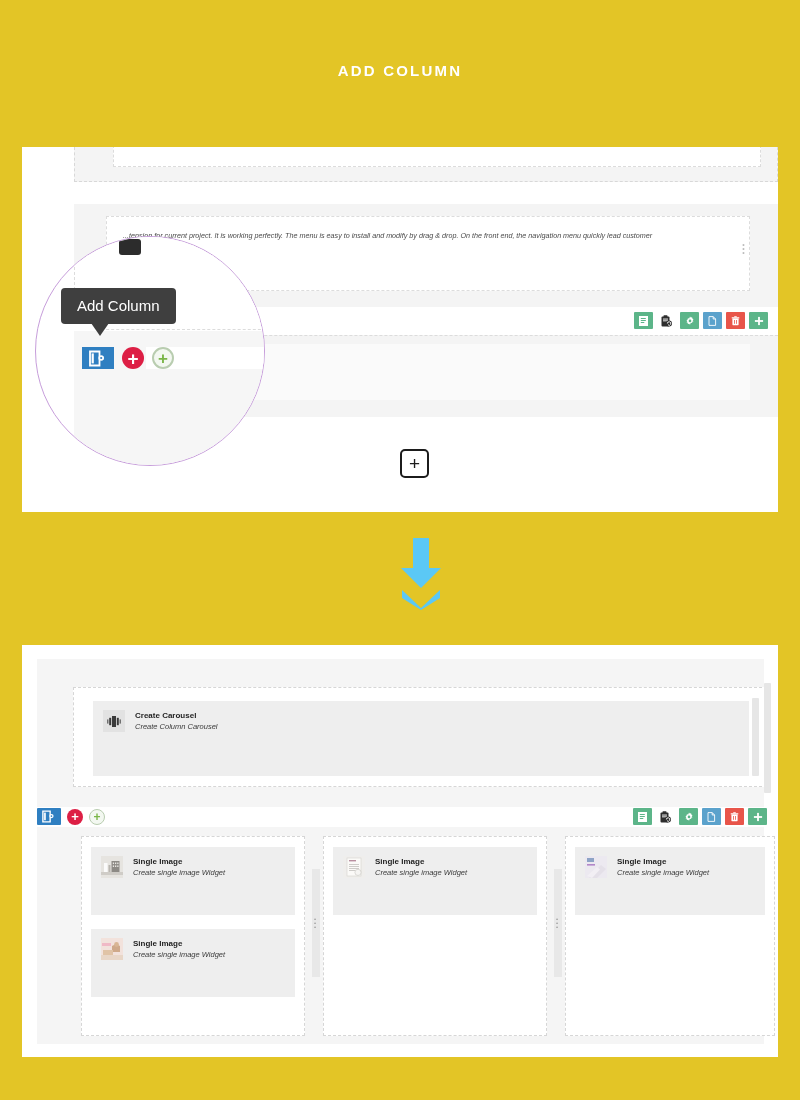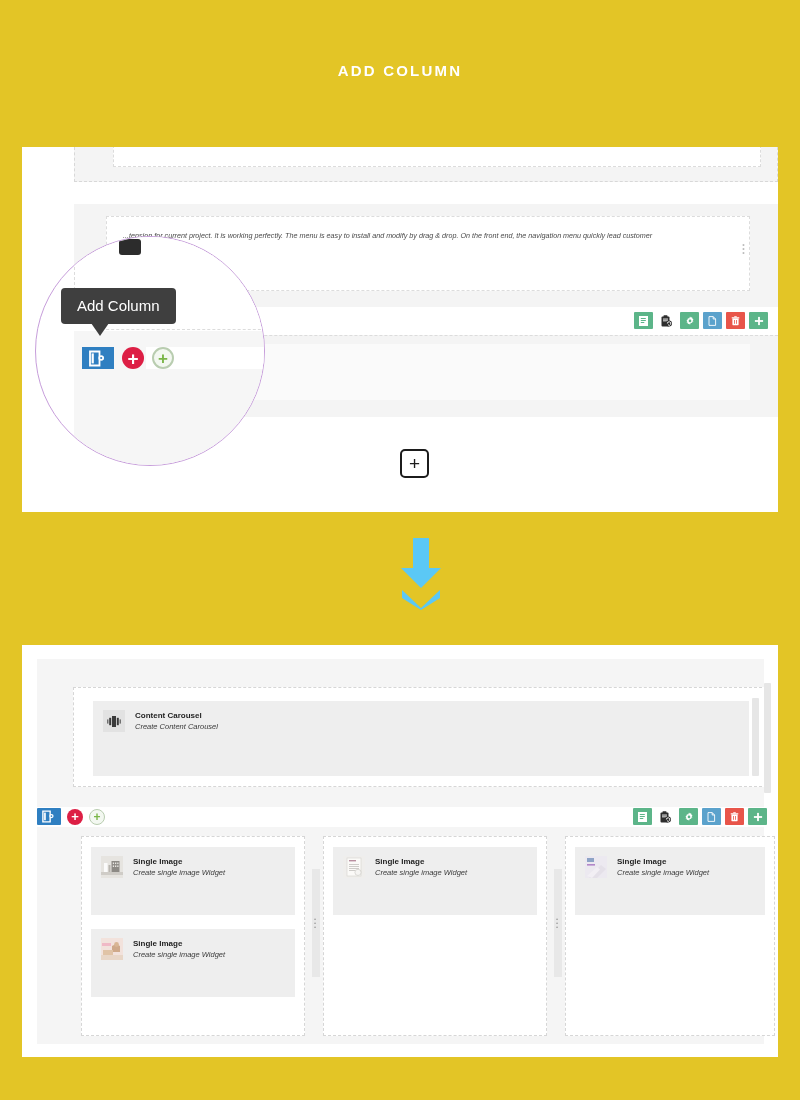--- a/index.html
+++ b/index.html
@@ -377,22 +377,22 @@
           <div class="widget-thumb">
             <svg width="14" height="13" viewBox="0 0 14 13">
               <rect x="5" y="1" width="4" height="11" fill="#3a3a3a"></rect>
               <rect x="2.2" y="2.8" width="2" height="7.4" fill="#3a3a3a"></rect>
               <rect x="9.8" y="2.8" width="2" height="7.4" fill="#3a3a3a"></rect>
               <rect x="0.2" y="4.4" width="1.2" height="4.2" fill="#555"></rect>
               <rect x="12.6" y="4.4" width="1.2" height="4.2" fill="#555"></rect>
             </svg>
           </div>
           <div class="widget-text">
-            <div class="widget-title">Content Carousel</div>
-            <div class="widget-sub">Create Content Carousel</div>
+            <div class="widget-title">Create Carousel</div>
+            <div class="widget-sub">Create Column Carousel</div>
           </div>
         </div>
       </div>
       <div class="panel-scroll" style="top:10px; height:78px;"></div>
     </div>
 
     <div class="bp-toolrow">
       <div class="toolbar-left" style="left:0px; top:1px;">
         <div class="addcol-btn">
           <svg width="16" height="13" viewBox="0 0 20 17">

